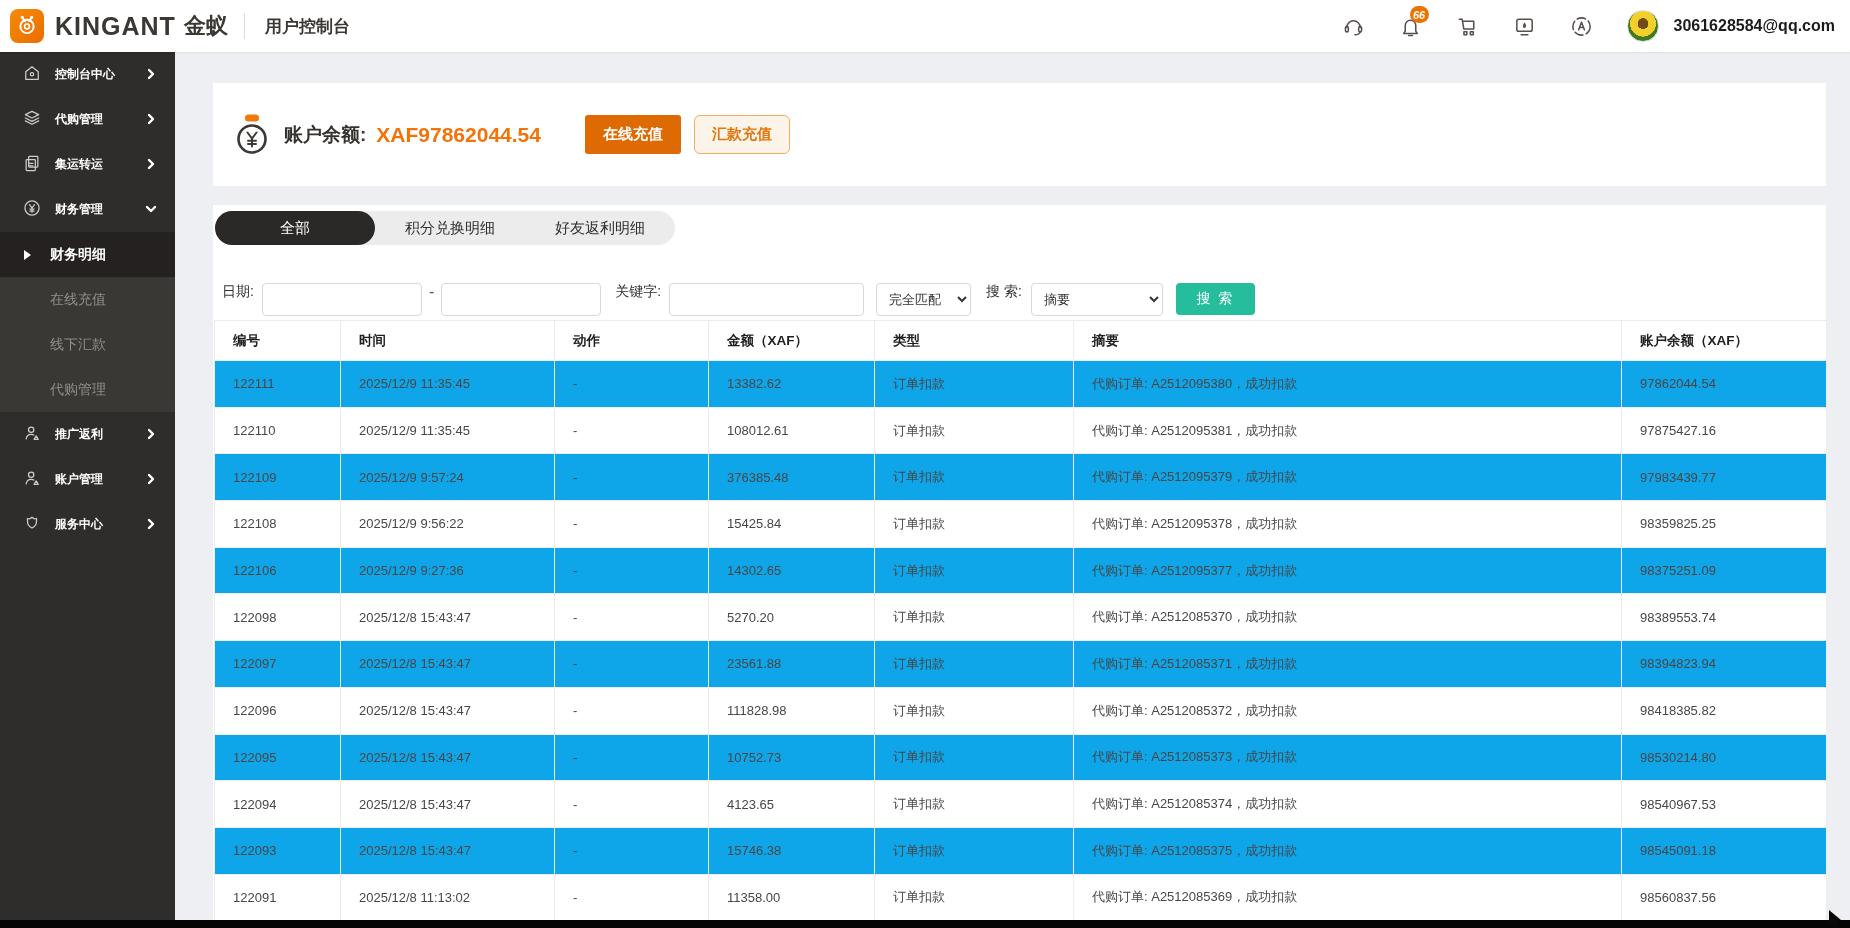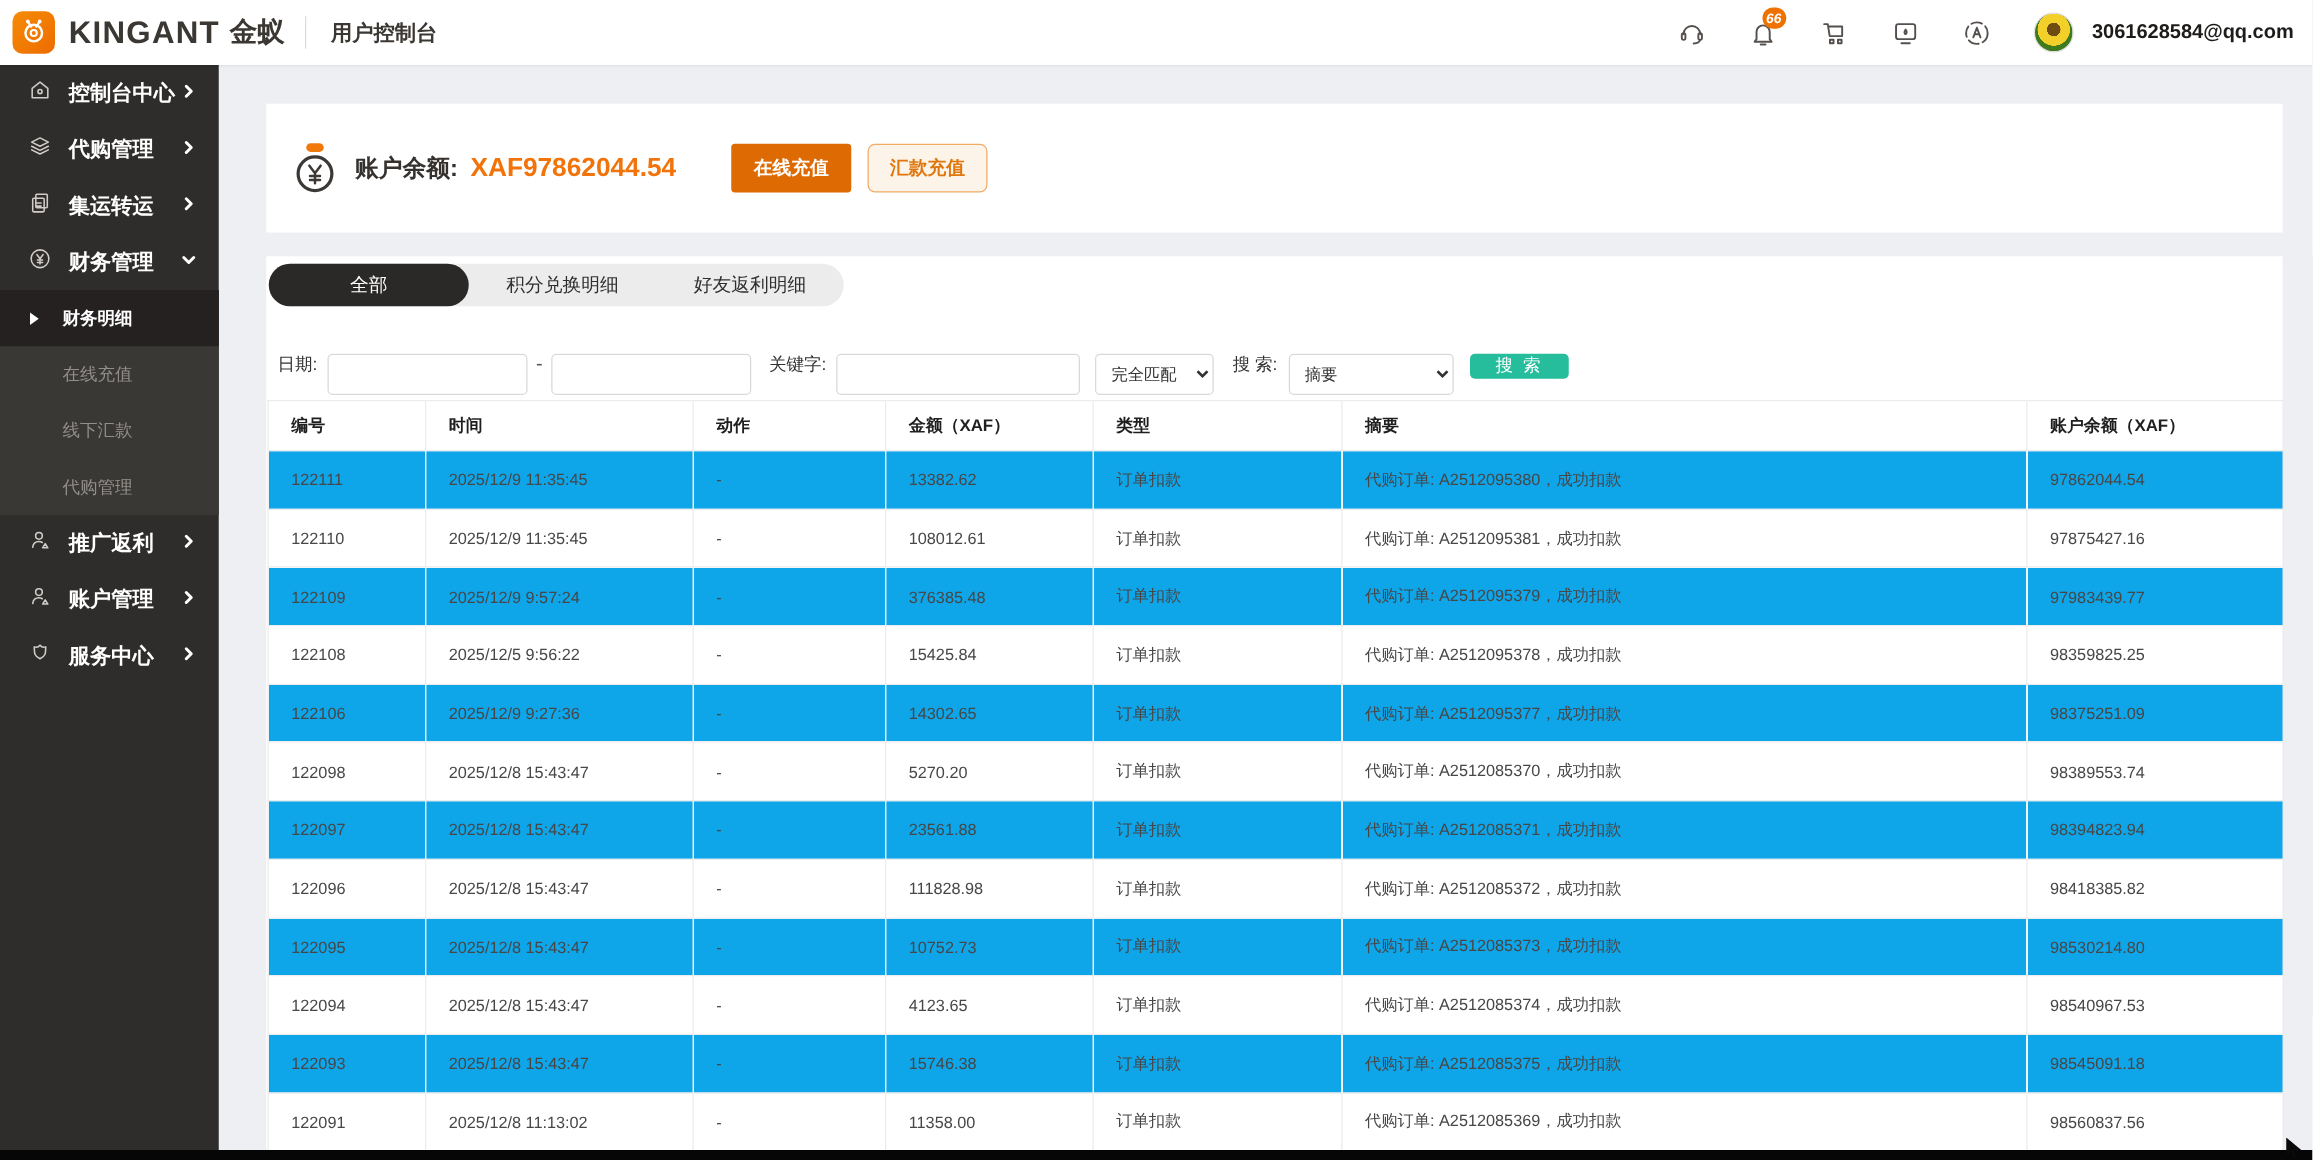--- a/index.html
+++ b/index.html
@@ -39,21 +39,21 @@
       radial-gradient(circle at 50% 42%, #6e4c12 0 23%, #f3cf2a 24% 56%, #3f7a1d 57% 100%);
     border:1px solid #e0e0e0;
   }
   .user-email { font-size:16px; font-weight:bold; color:#1e1c1a; margin-left:-18px; }
   
   .sidebar { position:absolute; top:52px; left:0; width:175px; height:876px; background:#2f2d2b; z-index:5; }
   .side-item {
     height:45px; display:flex; align-items:center; padding:0 18px 0 22px; cursor:pointer;
   }
   .side-item svg { width:20px; height:20px; stroke:#cfccc9; fill:none; stroke-width:1.5; stroke-linecap:round; stroke-linejoin:round; flex:0 0 auto; }
-  .side-label { color:#ffffff; font-size:17px; font-weight:bold; margin-left:13px; }
+  .side-label { color:#ffffff; font-size:12px; font-weight:bold; margin-left:13px; }
   .side-chevron { margin-left:auto; }
   .side-chevron svg { width:12px; height:12px; stroke:#ffffff; stroke-width:2.4; }
   .submenu { background:#3a3834; }
   .sub-item { height:45px; display:flex; align-items:center; padding-left:50px; cursor:pointer; position:relative; }
   .sub-item .sub-label { font-size:14px; color:#918e8b; }
   .sub-item.active { background:#242120;align-items:center; }
   .sub-item.active .sub-label { color:#ffffff; font-weight:bold; }
   .active-marker {
     position:absolute; left:24px; top:50%; transform:translateY(-50%);
     width:0; height:0; border-left:7px solid #fff; border-top:5px solid transparent; border-bottom:5px solid transparent;
@@ -96,21 +96,21 @@
   .lbl-kw { margin-left:14px; }
   .inp-kw { width:195px; margin-left:8px; }
   .filter-row select {
     height:33px; border:1px solid #d9d9d9; border-radius:4px; background:#fff;
     font-size:13px; padding:0 4px 0 8px; color:#333; outline:none; font-family:"Liberation Sans", sans-serif;
   }
   .sel-match { width:95px; margin-left:12px; }
   .lbl-search { margin-left:15px; }
   .sel-field { width:132px; margin-left:9px; }
   .btn-search {
-    margin-left:13px; width:79px; height:20px; background:#26bd9d; color:#fff;
+    margin-left:13px; width:79px; height:32px; background:#26bd9d; color:#fff;
     border:none; border-radius:4px; font-size:14px; cursor:pointer; letter-spacing:2px;
     font-family:"Liberation Sans", sans-serif;
   }
   
   .fin-table {
     position:absolute; left:1px; top:115px; width:1612px;
     border-collapse:collapse; table-layout:fixed; font-size:13px;
   }
   .fin-table th {
     height:40px; text-align:left; padding-left:18px; font-size:13.5px; font-weight:bold; color:#1f1f1f;
@@ -383,21 +383,21 @@
           <td>122109</td>
           <td>2025/12/9 9:57:24</td>
           <td>-</td>
           <td>376385.48</td>
           <td>订单扣款</td>
           <td>代购订单: A2512095379，成功扣款</td>
           <td>97983439.77</td>
         </tr>
         <tr class="row-even">
           <td>122108</td>
-          <td>2025/12/5 9:56:22</td>
+          <td>2025/12/9 9:56:22</td>
           <td>-</td>
           <td>15425.84</td>
           <td>订单扣款</td>
           <td>代购订单: A2512095378，成功扣款</td>
           <td>98359825.25</td>
         </tr>
         <tr class="row-odd">
           <td>122106</td>
           <td>2025/12/9 9:27:36</td>
           <td>-</td>

